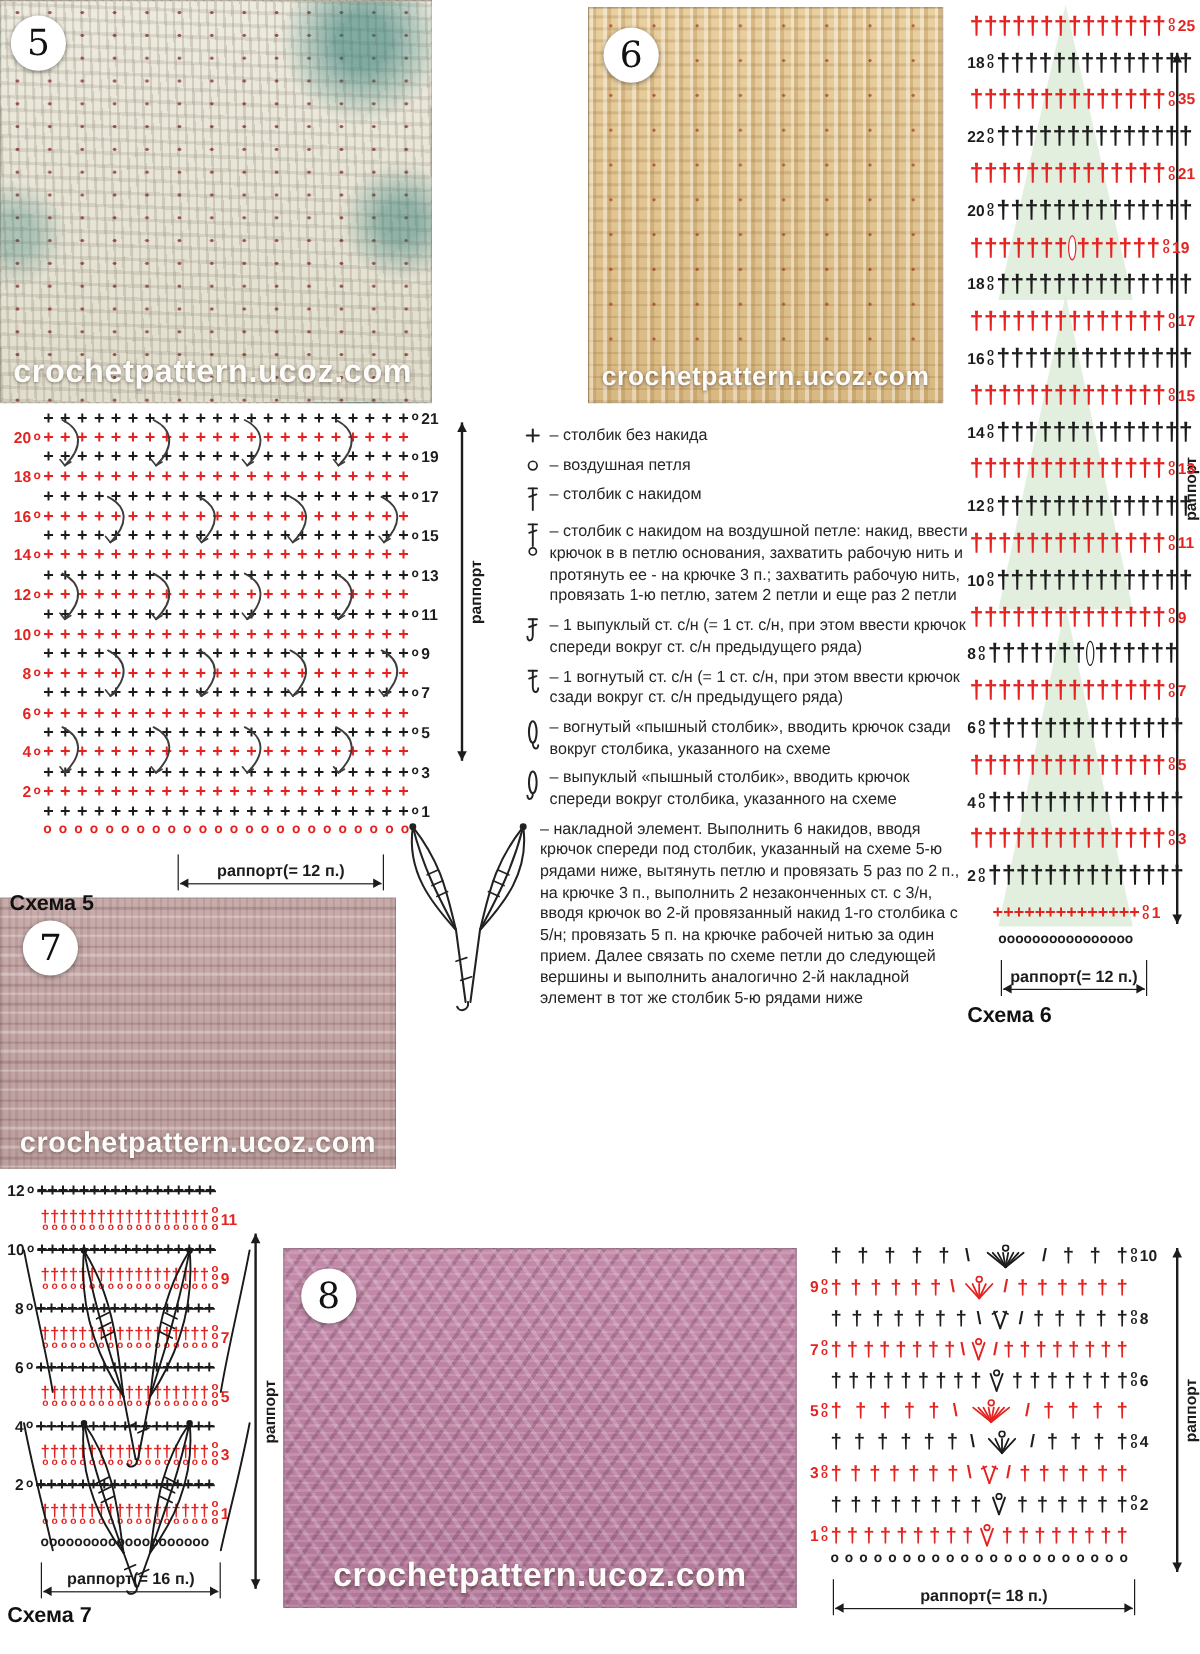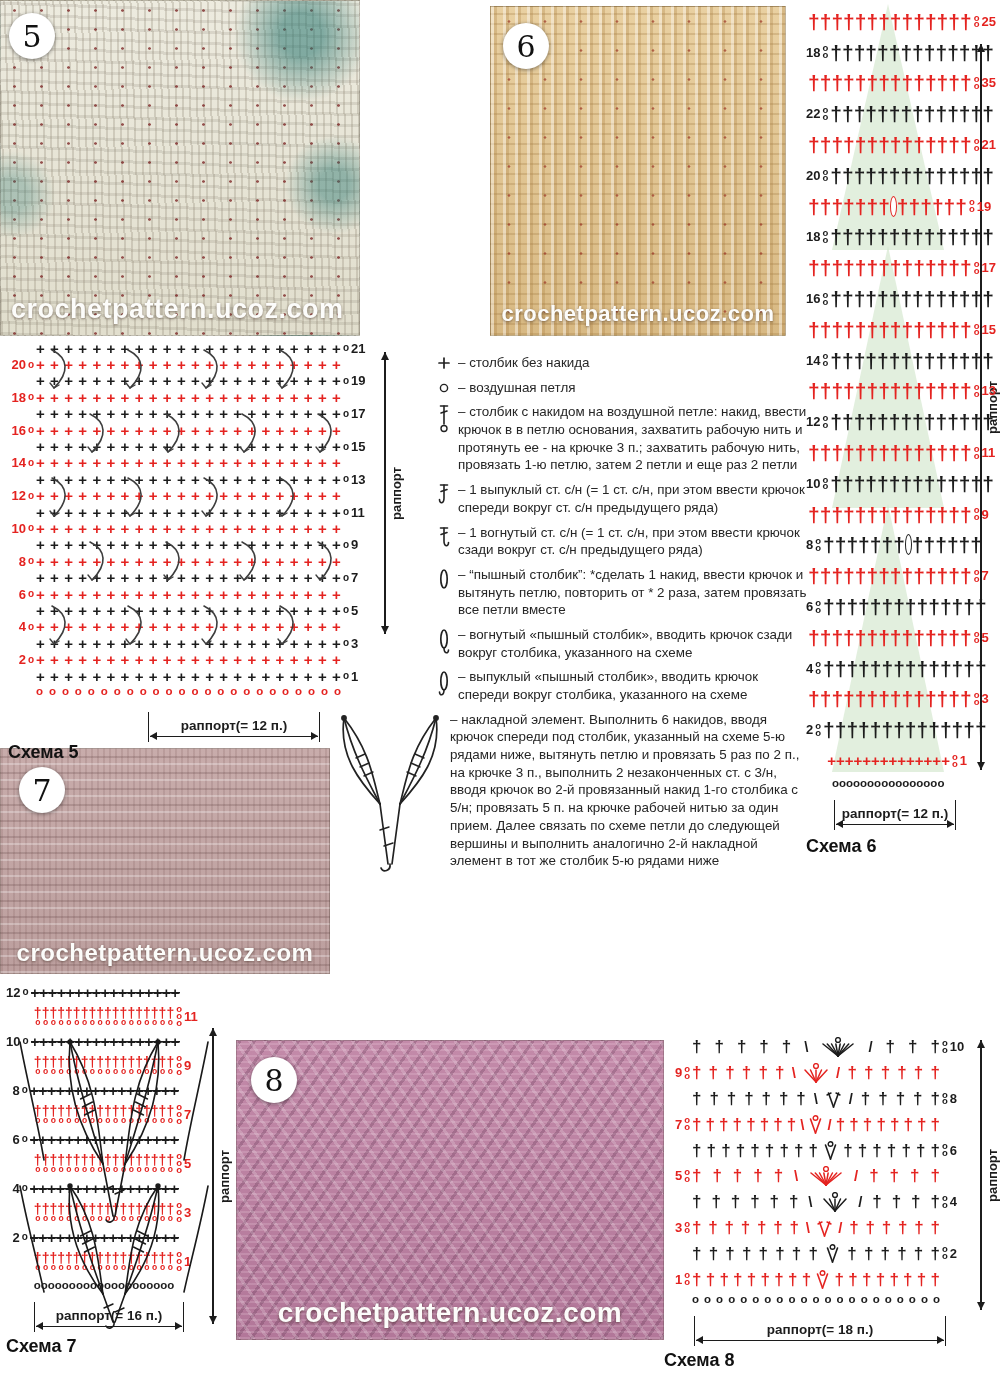--- a/index.html
+++ b/index.html
@@ -1586,20 +1586,30 @@
     <div class="legend-item">
       <div class="legend-icon" style="color: rgb(34, 34, 34);">
         <svg width="14" height="15">
           <circle cx="7" cy="8" r="3.6" fill="none" stroke="currentColor" stroke-width="1.4"></circle>
         </svg>
       </div>
       <div class="legend-text">– воздушная петля</div>
     </div>
     <div class="legend-item">
       <div class="legend-icon" style="color: rgb(34, 34, 34);">
+        <svg width="14" height="23">
+          <path d="M3.5 3 H10.5" fill="none" stroke="currentColor" stroke-width="1.6" stroke-linecap="round"></path>
+          <path d="M7 3 V21" fill="none" stroke="currentColor" stroke-width="1.6" stroke-linecap="round"></path>
+          <path d="M4 10 L10 8" fill="none" stroke="currentColor" stroke-width="1.6" stroke-linecap="round"></path>
+        </svg>
+      </div>
+      <div class="legend-text">– столбик с накидом</div>
+    </div>
+    <div class="legend-item">
+      <div class="legend-icon" style="color: rgb(34, 34, 34);">
         <svg width="14" height="29">
           <path d="M3.5 2 H10.5" fill="none" stroke="currentColor" stroke-width="1.6" stroke-linecap="round"></path>
           <path d="M7 2 V20" fill="none" stroke="currentColor" stroke-width="1.6" stroke-linecap="round"></path>
           <path d="M4 9 L10 7" fill="none" stroke="currentColor" stroke-width="1.6" stroke-linecap="round"></path>
           <circle cx="7" cy="24.5" r="3" fill="none" stroke="currentColor" stroke-width="1.4"></circle>
         </svg>
       </div>
       <div class="legend-text">– столбик с накидом на воздушной петле: накид, ввести крючок в в петлю основания, захватить рабочую нить и протянуть ее - на крючке 3 п.; захватить рабочую нить, провязать 1-ю петлю, затем 2 петли и еще раз 2 петли</div>
     </div>
     <div class="legend-item">
@@ -1614,28 +1624,20 @@
     </div>
     <div class="legend-item">
       <div class="legend-icon" style="color: rgb(34, 34, 34);">
         <svg width="14" height="24">
           <path d="M3.5 3 H10.5" fill="none" stroke="currentColor" stroke-width="1.6" stroke-linecap="round"></path>
           <path d="M7 3 V16 C7 22 11.5 22 11.5 17.5" fill="none" stroke="currentColor" stroke-width="1.6" stroke-linecap="round"></path>
           <path d="M4 9.5 L10 7.5" fill="none" stroke="currentColor" stroke-width="1.6" stroke-linecap="round"></path>
         </svg>
       </div>
       <div class="legend-text">– 1 вогнутый ст. с/н (= 1 ст. с/н, при этом ввести крючок сзади вокруг ст. с/н предыдущего ряда)</div>
-    </div>
-    <div class="legend-item">
-      <div class="legend-icon" style="color: rgb(34, 34, 34);">
-        <svg width="14" height="23">
-          <ellipse cx="7" cy="12" rx="3.2" ry="9" fill="none" stroke="currentColor" stroke-width="1.7"></ellipse>
-        </svg>
-      </div>
-      <div class="legend-text">– “пышный столбик”: *сделать 1 накид, ввести крючок и вытянуть петлю, повторить от * 2 раза, затем провязать все петли вместе</div>
     </div>
     <div class="legend-item">
       <div class="legend-icon" style="color: rgb(34, 34, 34);">
         <svg width="14" height="28">
           <ellipse cx="7" cy="12" rx="3.2" ry="9" fill="none" stroke="currentColor" stroke-width="1.7"></ellipse>
           <path d="M7 21 C7 27 11.5 27 11.5 23" fill="none" stroke="currentColor" stroke-width="1.6" stroke-linecap="round"></path>
         </svg>
       </div>
       <div class="legend-text">– вогнутый «пышный столбик», вводить крючок сзади вокруг столбика, указанного на схеме</div>
     </div>
@@ -2782,14 +2784,13 @@
       </div>
     </div>
   <div class="vrap">
     <div class="vline"></div>
     <span class="vtext">раппорт</span>
   </div>
   <div class="hrap">
     <span class="hlabel">раппорт(= 18 п.)</span>
     <div class="hline"></div>
   </div>
-  <div class="chart-title">Схема 8</div>
 </section>
 
 </body></html>

